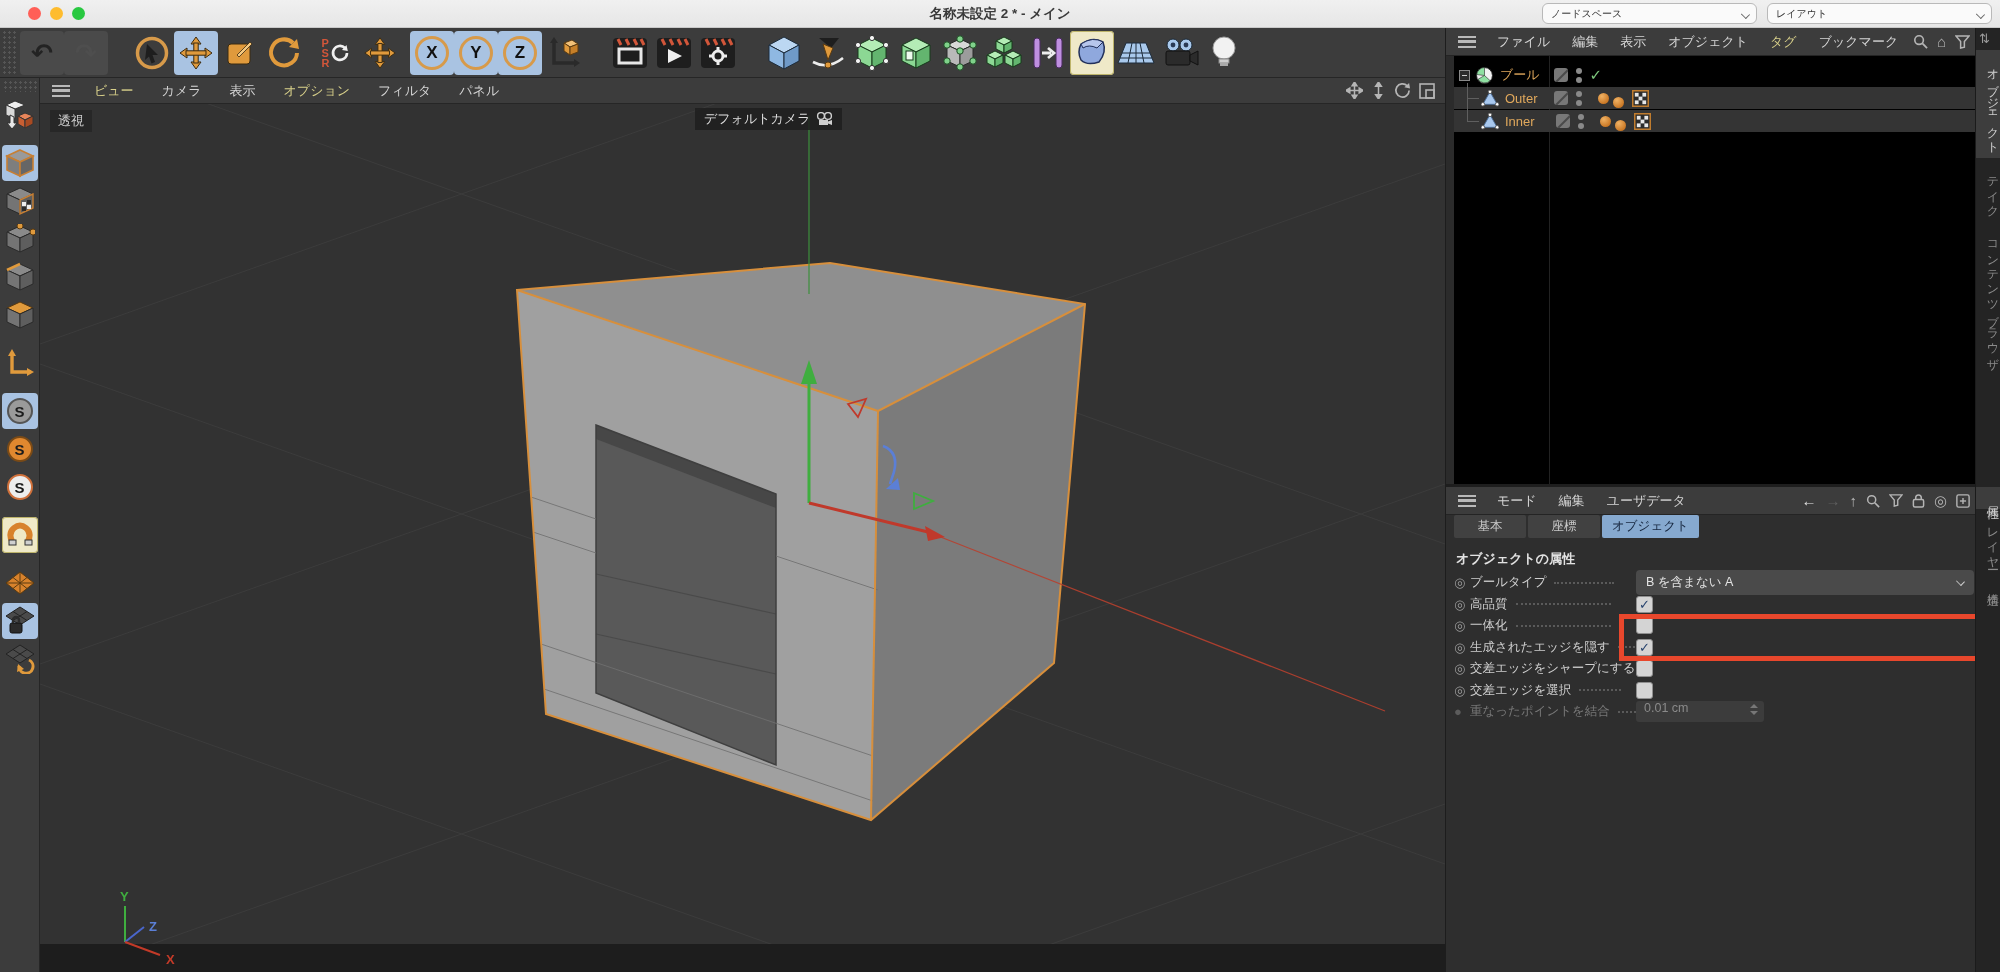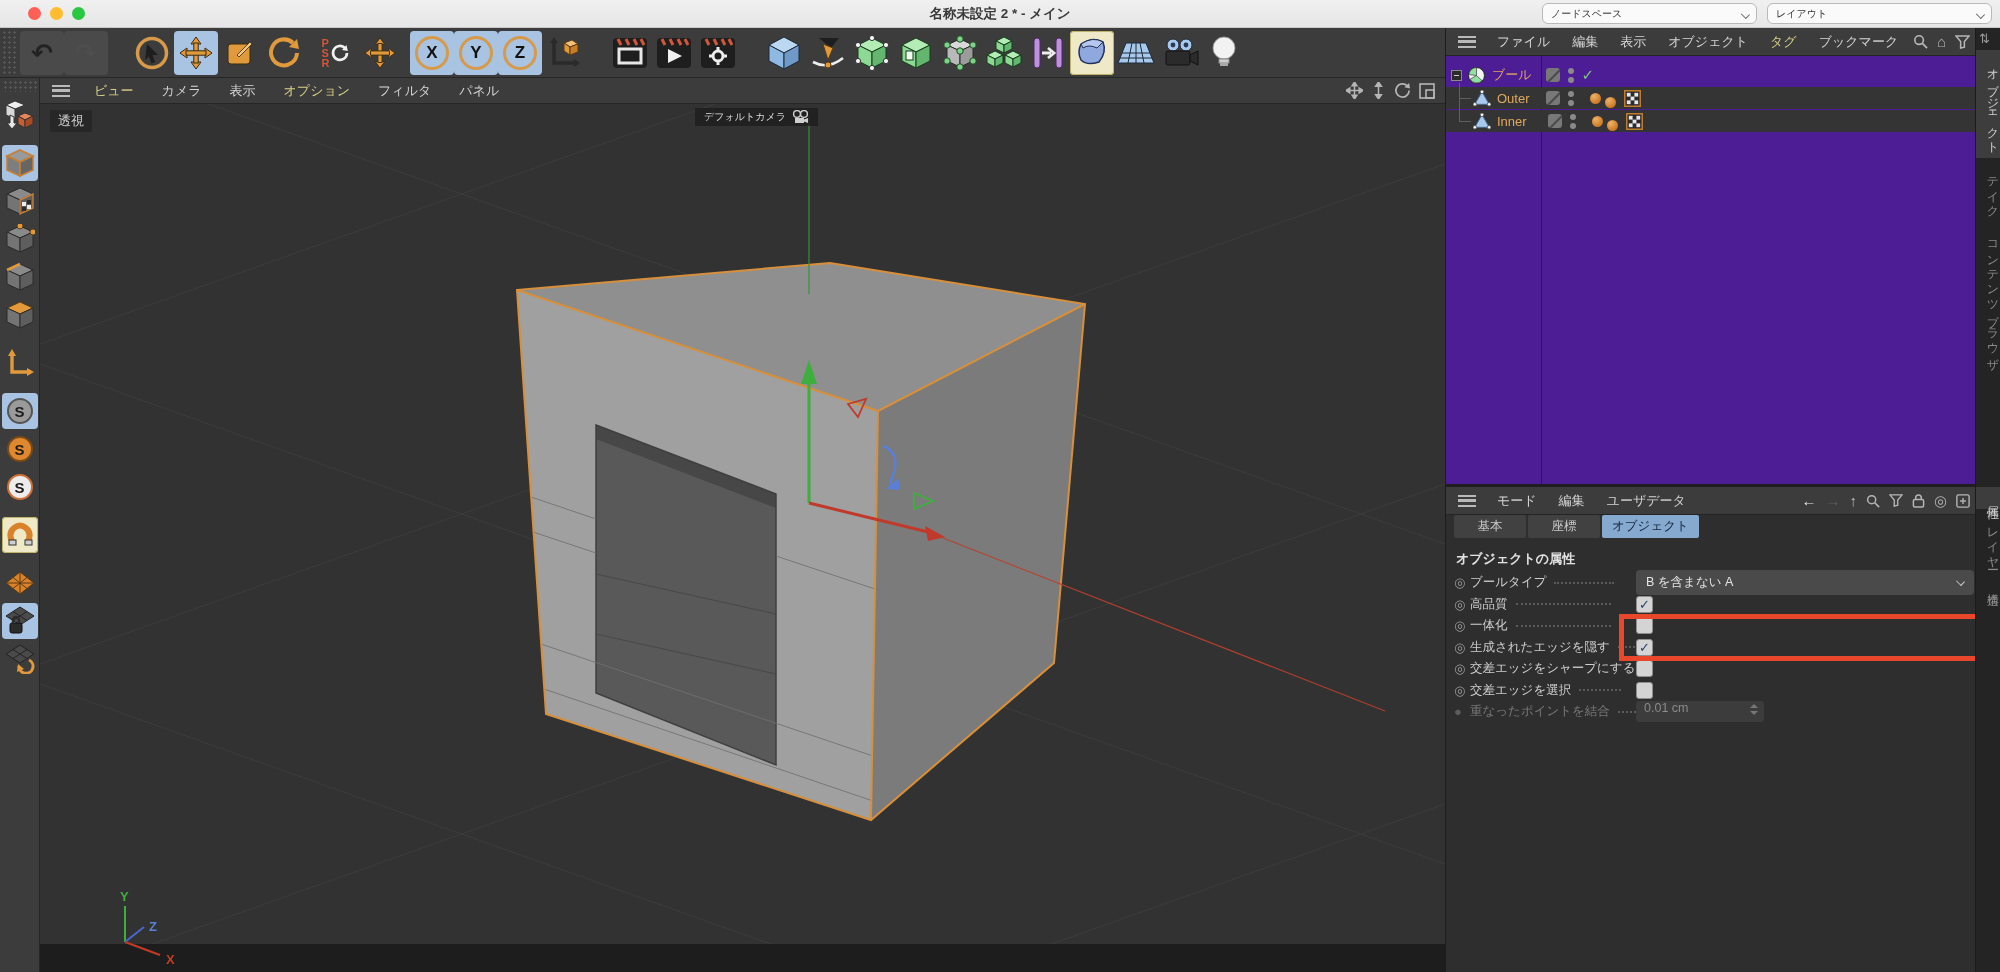--- a/index.html
+++ b/index.html
@@ -60,35 +60,35 @@
     border-bottom:1px solid #262626; display:flex; align-items:center; font-size:13px; color:#d6d6d6; }
   .vp-menu-item { padding:0 14px; }
   .vp-menu-item.hl { color:#d8d08a; }
   .hamburger { width:18px; height:12px; margin:0 10px 0 12px;
     border-top:2.5px solid #b9b9b9; border-bottom:2.5px solid #b9b9b9; position:relative; }
   .hamburger::after { content:""; position:absolute; left:0; right:0; top:2.6px; height:2.5px; background:#b9b9b9; }
   .vp-nav { margin-left:auto; display:flex; align-items:center; gap:8px; padding-right:10px; }
   .vp-nav svg { display:block; }
   .vp-canvas { position:absolute; left:0; top:26px; }
   .vp-label { position:absolute; background:rgba(38,38,38,.9); color:#cfcfcf; font-size:13px; padding:2px 8px; }
-  .cam-label { position:absolute; background:rgba(30,30,30,.85); color:#ddd; font-size:10px; padding:2px 9px;
+  .cam-label { position:absolute; background:rgba(30,30,30,.85); color:#ddd; font-size:13px; padding:2px 9px;
     display:flex; align-items:center; gap:6px; }
 
   
   .right-panel { position:absolute; left:1445px; top:28px; width:555px; height:944px; background:#2b2b2b; border-left:1px solid #1d1d1d; }
   .panel-menubar { display:flex; align-items:center; height:28px; background:#3c3c3c; border-bottom:1px solid #242424;
     font-size:13px; color:#d6d6d6; position:relative; }
   .panel-menu-item { padding:0 11px; }
   .panel-menu-item.hl { color:#d8d08a; }
   .menu-icons { margin-left:auto; display:flex; align-items:center; gap:9px; padding-right:6px; color:#b5b5b5; }
   .menu-icons .uni { font-size:15px; line-height:1; }
   .uni.bright{ color:#e2e2e2; } .uni.dim{ color:#5f5f5f; }
 
   
-  .om-tree { position:absolute; left:0; top:28px; width:530px; height:428px; background:#4c1d95; }
+  .om-tree { position:absolute; left:8px; top:28px; width:530px; height:428px; background:#000000; }
   .om-divider { position:absolute; left:95px; top:0; width:1px; height:428px; background:#222; }
   .om-row { position:absolute; left:0; width:530px; height:22px; display:flex; align-items:center; font-size:13px; }
   .om-row.child-bg { background:#343434; }
   .om-name { color:#e0a85c; margin-left:6px; }
   .slash-box { width:14px; height:14px; border-radius:3px; background:#787878; position:relative; overflow:hidden; flex:none; }
   .slash-box::after { content:""; position:absolute; left:-2px; top:6px; width:22px; height:2px; background:#4a4a4a; transform:rotate(-45deg); }
   .vis-dots { display:flex; flex-direction:column; gap:3px; margin-left:8px; flex:none; }
   .vis-dots i { width:6px; height:6px; border-radius:50%; background:#8a8a8a; }
   .check-green { color:#7ec97e; font-size:15px; font-weight:bold; margin-left:8px; }
   .phong-dot { width:11px; height:11px; border-radius:50%; background:radial-gradient(circle at 35% 30%, #f0b264, #c87522 75%); flex:none; }

